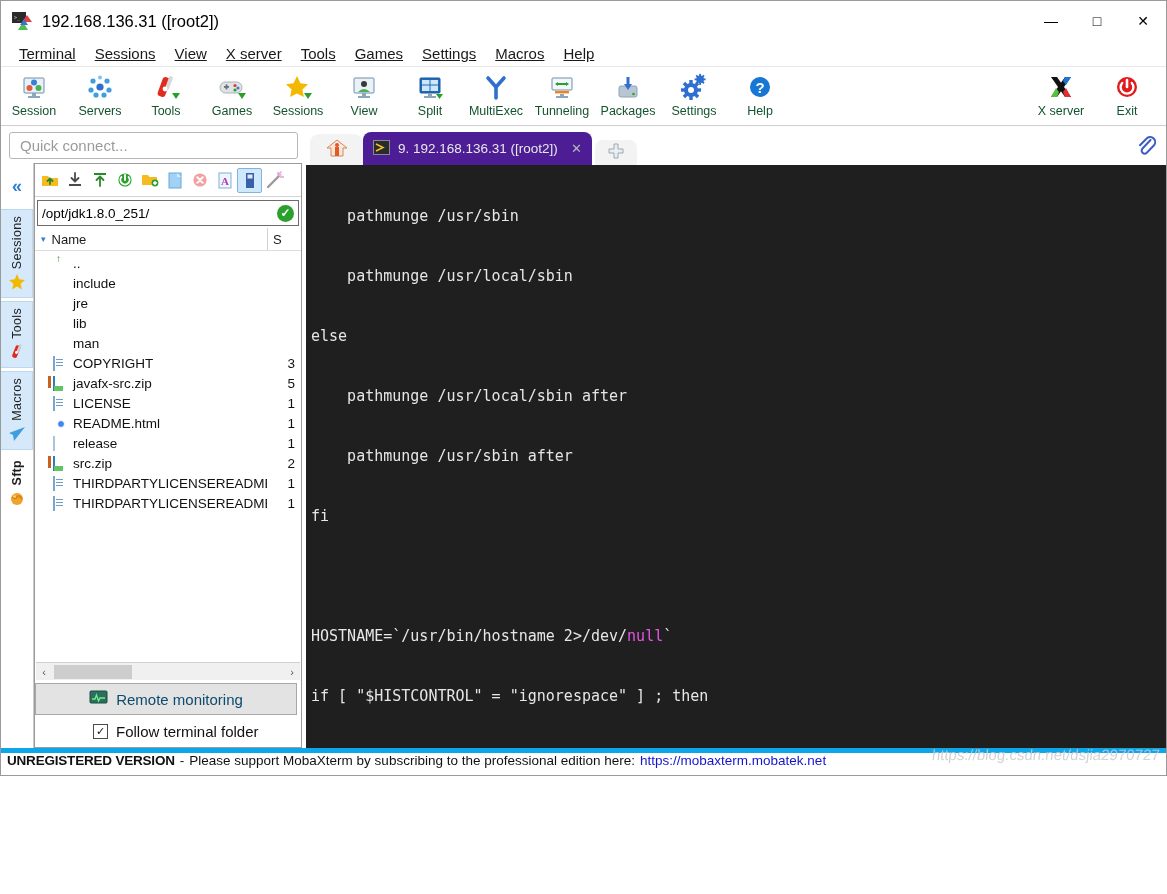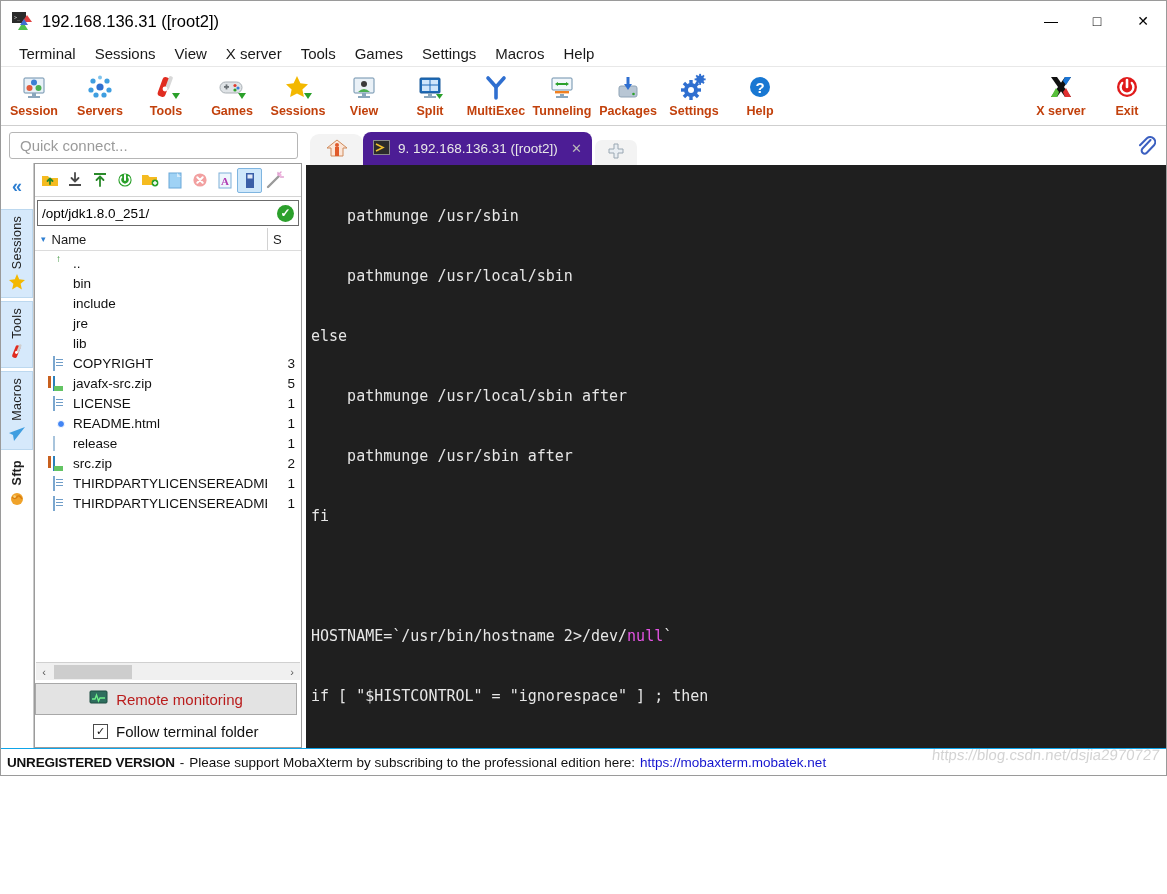--- a/index.html
+++ b/index.html
@@ -19,28 +19,28 @@
   .titlebar { height:40px; display:flex; align-items:center; background:#ffffff; flex:none; }
   .title-icon { width:22px; height:20px; margin-left:10px; margin-right:9px; position:relative; flex:none;}
   .title-text { font-size:16.5px; color:#000; letter-spacing:0px; }
   .win-btns { margin-left:auto; display:flex; height:40px; }
   .win-btn { width:46px; height:40px; display:flex; align-items:center; justify-content:center;
              font-size:14px; color:#000; }
 
   
   .menubar { height:26px; display:flex; align-items:center; padding-left:9px; background:#fff; flex:none;
              border-bottom:1px solid #e8e8e8; }
-  .menu-item { font-size:15px; color:#1a1a1a; padding:2px 9px; margin-right:1px; }
+  .menu-item { font-size:15px; color:#1a1a1a; padding:2px 9px; margin-right:1px;text-decoration:underline; }
 
   
   .toolbar { height:59px; display:flex; align-items:flex-start; background:#fff; flex:none;
              border-bottom:1px solid #cfcfcf; padding-top:3px; position:relative; }
   .tb-btn { width:66px; display:flex; flex-direction:column; align-items:center; gap:1px; padding-top:3px; }
   .tb-ico { width:30px; height:30px; position:relative; }
-  .tb-lbl { font-size:12.5px; color:#c2410c; white-space:nowrap;font-weight:bold; }
+  .tb-lbl { font-size:12.5px; color:#14532d; white-space:nowrap; }
   .tb-right { margin-left:auto; display:flex; padding-right:6px; }
 
   
   .body { flex:1; display:flex; min-height:0; background:#fff; }
 
   
   .leftcol { width:305px; flex:none; display:flex; flex-direction:column; background:#fff; }
   .qconnect-wrap { padding:6px 8px 4px 8px;text-align:center; }
   .qconnect { height:27px; border:1px solid #b6b6b6; border-radius:3px; display:flex; align-items:center;
               padding-left:10px; font-size:15px; color:#9b9b9b; background:#fff; }
@@ -85,21 +85,21 @@
   .f-size { width:34px; text-align:right; padding-right:6px; border-left:1px solid transparent;
             overflow:hidden; color:#111; }
   .fico { width:15px; height:14px; flex:none; position:relative; }
   .hscroll { height:18px; margin:0 1px 1px 1px; border-top:1px solid #d0d0d0; display:flex;
              align-items:center; background:#f0f0f0; }
   .hs-arrow { width:16px; text-align:center; font-size:11px; color:#5a5a5a; }
   .hs-track { flex:1; height:14px; background:#f0f0f0; position:relative; }
   .hs-thumb { position:absolute; left:2px; top:0; width:78px; height:14px; background:#cdcdcd; }
   .remote-mon { height:32px; margin:2px 4px 0 0; border:1px solid #a8a8a8; background:#e3e3e3;
                 display:flex; align-items:center; justify-content:center; gap:8px; font-size:15px;
-                color:#b91c1c; }
+                color:#0c4a6e; }
   .follow { height:32px; display:flex; align-items:center; gap:8px; padding-left:58px; font-size:15px;
             color:#111; }
   .chk { width:15px; height:15px; border:1px solid #4a4a4a; background:#fff; display:flex;
          align-items:center; justify-content:center; font-size:11px; color:#111; }
 
   
   .rightcol { flex:1; display:flex; flex-direction:column; min-width:0; background:#fff; }
   .tabstrip { height:39px; display:flex; align-items:flex-end; background:#fff; position:relative;
               flex:none; }
   .tabshape { background:#4c1d95; border-radius:8px 8px 0 0; display:flex; align-items:center; }
@@ -110,22 +110,22 @@
   .tab-plus { width:42px; height:25px; background:#f3f3f3; border-radius:7px 7px 0 0;
               display:flex; align-items:center; justify-content:center; margin-left:3px; }
   .clip { margin-left:auto; margin-right:10px; margin-bottom:4px; }
   .terminal { flex:1; background:#1f1f1f; padding:1px 0 8px 5px; overflow:hidden;
               font-family:"DejaVu Sans Mono", monospace; font-size:15px; line-height:20px;
               color:#e6e6e6; white-space:pre; min-height:0; }
   .tl { height:20px; }
   .magenta { color:#e454e4; }
 
   
-  .statusbar { height:27px; flex:none; display:flex; align-items:center; background:#fff;
-               border-top:1px solid #0ea5e9; padding-left:6px; font-size:13.5px; color:#111; gap:5px; }
+  .statusbar { height:27px; flex:none; display:flex; align-items:flex-start; background:#fff;
+               border-top:5px solid #0ea5e9; padding-left:6px; font-size:13.5px; color:#111; gap:5px; }
   .unreg { font-weight:bold; font-size:13.5px; letter-spacing:-0.2px; }
   .stat-link { color:#1414cf; }
 
   .watermark { position:absolute; right:6px; bottom:12px; font-size:15px; color:#cccccc;
                opacity:0.85; pointer-events:none; font-family:"Liberation Sans", sans-serif;
                transform:skewX(-6deg); }
   .folder { width:14px; height:11px; background:#f5bb20; border-radius:1px 2px 1px 1px; position:relative; }
   .folder:before { content:""; position:absolute; top:-2px; left:0; width:6px; height:2px;
                    background:#f5bb20; border-radius:1px 1px 0 0; }
   .docico { width:11px; height:14px; background:#eef4fb; border:1px solid #7ba7cf; position:relative; }
@@ -516,42 +516,42 @@
             <div class="frow">
               <div class="f-name">
                   <span class="fico"><span class="upfolder"></span></span>
                   <span>..</span>
                 </div>
               <div class="f-size"></div>
             </div>
             <div class="frow">
               <div class="f-name">
                   <span class="fico"><span class="folder"></span></span>
-                  <span>bin</span>
-                </div>
-              <div class="f-size"></div>
-            </div>
-            <div class="frow">
-              <div class="f-name">
-                  <span class="fico"><span class="folder"></span></span>
                   <span>include</span>
                 </div>
               <div class="f-size"></div>
             </div>
             <div class="frow">
               <div class="f-name">
                   <span class="fico"><span class="folder"></span></span>
                   <span>jre</span>
                 </div>
               <div class="f-size"></div>
             </div>
             <div class="frow">
               <div class="f-name">
                   <span class="fico"><span class="folder"></span></span>
                   <span>lib</span>
+                </div>
+              <div class="f-size"></div>
+            </div>
+            <div class="frow">
+              <div class="f-name">
+                  <span class="fico"><span class="folder"></span></span>
+                  <span>man</span>
                 </div>
               <div class="f-size"></div>
             </div>
             <div class="frow">
               <div class="f-name">
                   <span class="fico"><span class="docico"></span></span>
                   <span>COPYRIGHT</span>
                 </div>
               <div class="f-size">3</div>
             </div>

